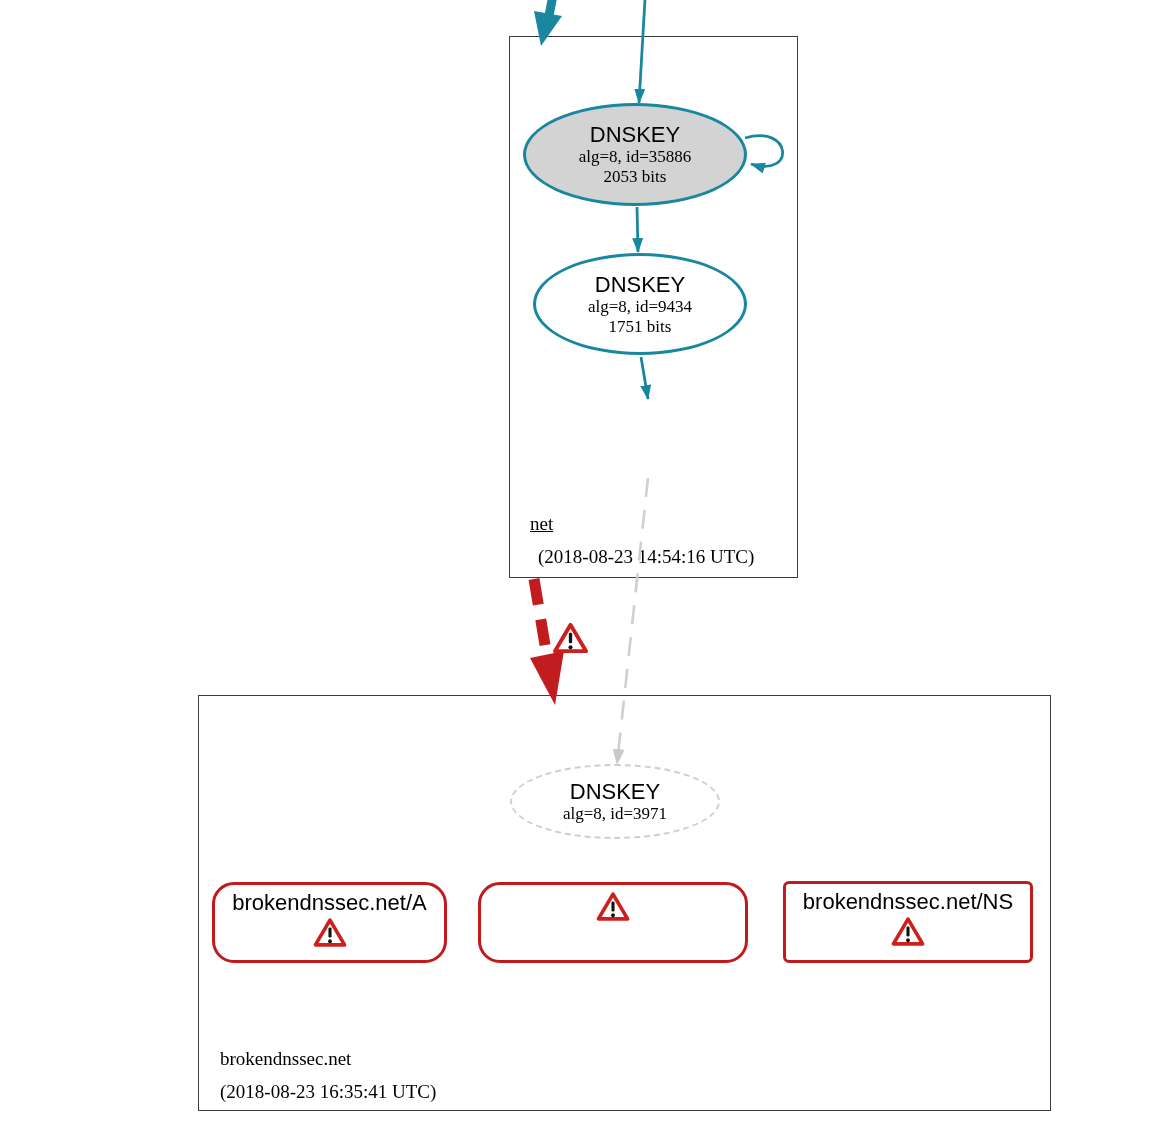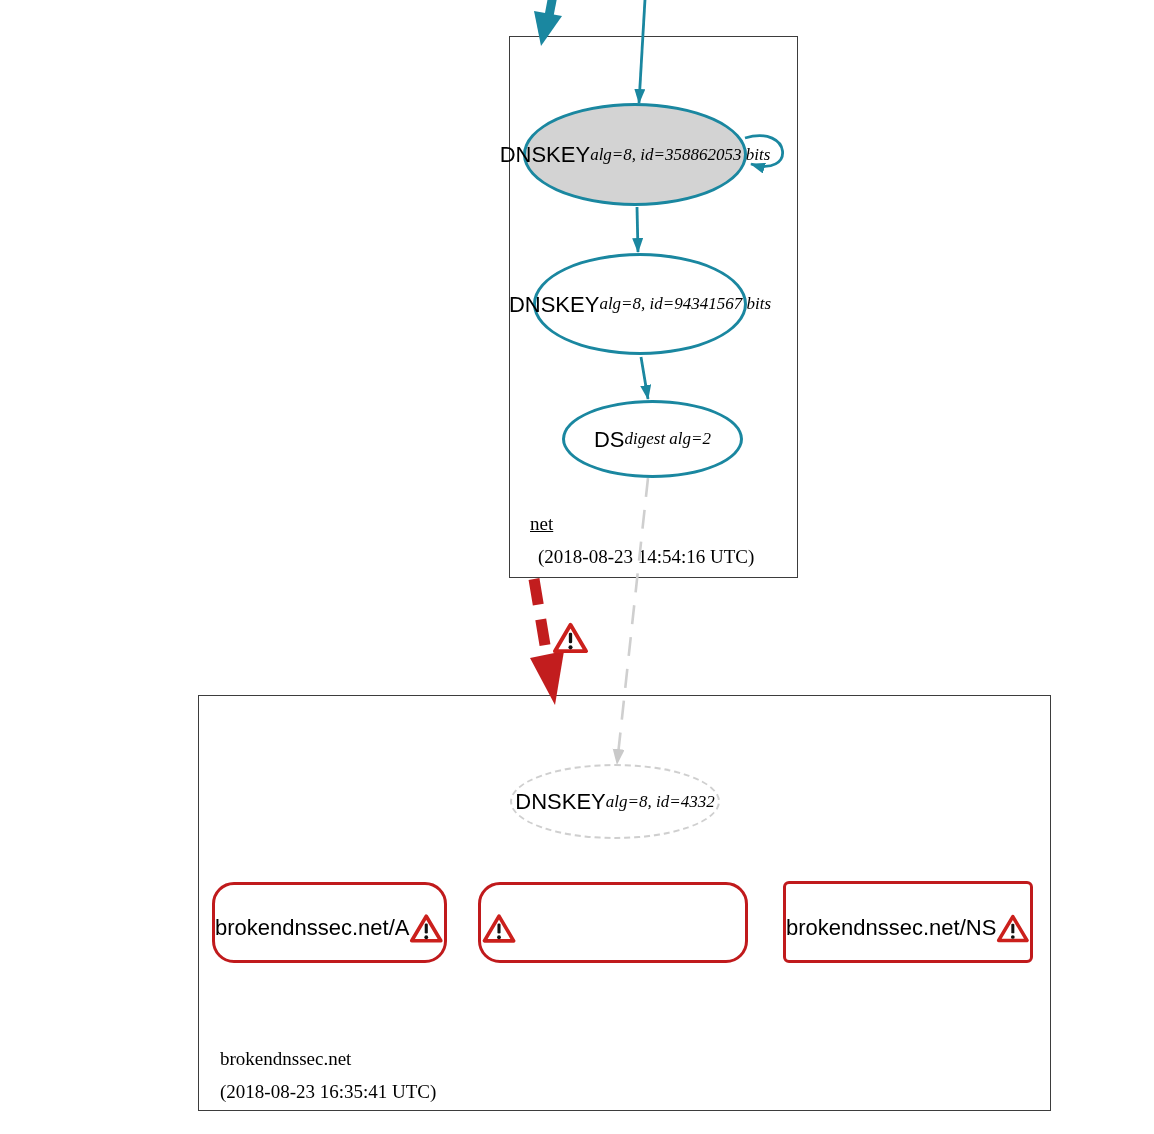--- a/index.html
+++ b/index.html
@@ -33,48 +33,47 @@
   }
   .edges {
     position: absolute;
     left: 0; top: 0;
     z-index: 2;
   }
   .node {
     position: absolute;
     box-sizing: border-box;
     display: flex;
-    flex-direction: row;
+    flex-direction: column;
     align-items: center;
     justify-content: center;
     text-align: center;
     z-index: 3;
     background: #ffffff;
   }
   .ellipse { border-radius: 50%; border: 3px solid #1a87a0; }
   .ellipse.filled { background: #d3d3d3; }
   .ellipse.dashed { border: 2.5px dashed #cfcfcf; }
   .node-title {
     font-family: "Liberation Sans", sans-serif;
     font-size: 22px;
     line-height: 25px;
     white-space: nowrap;
   }
   .node-detail {
     font-family: "Liberation Serif", serif;
     font-size: 17px;
     line-height: 20px;
     white-space: nowrap;
-    font-style: italic;
   }
   .rrset {
     border: 3.5px solid #c01a1c;
     border-radius: 22px;
     justify-content: flex-start;
-    padding-top: 11px;
+    padding-top: 5px;
   }
   .rrset .node-title { line-height: 26px; }
   .rrset .warn-icon { margin-top: 1px; }
   .warn-icon { display: block; z-index: 4; }
   .warn-float { position: absolute; z-index: 4; }
 </style>
 </head>
 <body>
 
 <div class="canvas">
@@ -128,31 +127,27 @@
 
   <div class="node ellipse filled" style="left:523px; top:103px; width:224px; height:103px;">
     <div class="node-title">DNSKEY</div>
     <div class="node-detail">alg=8, id=35886</div>
     <div class="node-detail">2053 bits</div>
   </div>
 
   <div class="node ellipse" style="left:533px; top:253px; width:214px; height:102px;">
     <div class="node-title">DNSKEY</div>
     <div class="node-detail">alg=8, id=9434</div>
-    <div class="node-detail">1567 bits</div>
+    <div class="node-detail">1751 bits</div>
   </div>
 
-  <div class="node ellipse" style="left:562px; top:400px; width:181px; height:78px;">
-    <div class="node-title">DS</div>
-    <div class="node-detail">digest alg=2</div>
-  </div>
 
   <div class="node ellipse dashed" style="left:510px; top:764px; width:210px; height:75px;">
     <div class="node-title">DNSKEY</div>
-    <div class="node-detail">alg=8, id=4332</div>
+    <div class="node-detail">alg=8, id=3971</div>
   </div>
 
   <div class="node rrset" style="left:212px; top:882px; width:235px; height:81px;">
     <div class="node-title">brokendnssec.net/A</div>
     <svg class="warn-icon" width="36" height="31" viewBox="0 0 38 34">
       <path d="M19 3.5 L35 30.5 L3 30.5 Z" fill="#ffffff" stroke="#cb201c" stroke-width="4" stroke-linejoin="round"></path>
       <rect x="17.3" y="11.5" width="3.4" height="11" rx="1.4" fill="#111"></rect>
       <circle cx="19" cy="26.6" r="2.1" fill="#111"></circle>
     </svg>
   </div>

